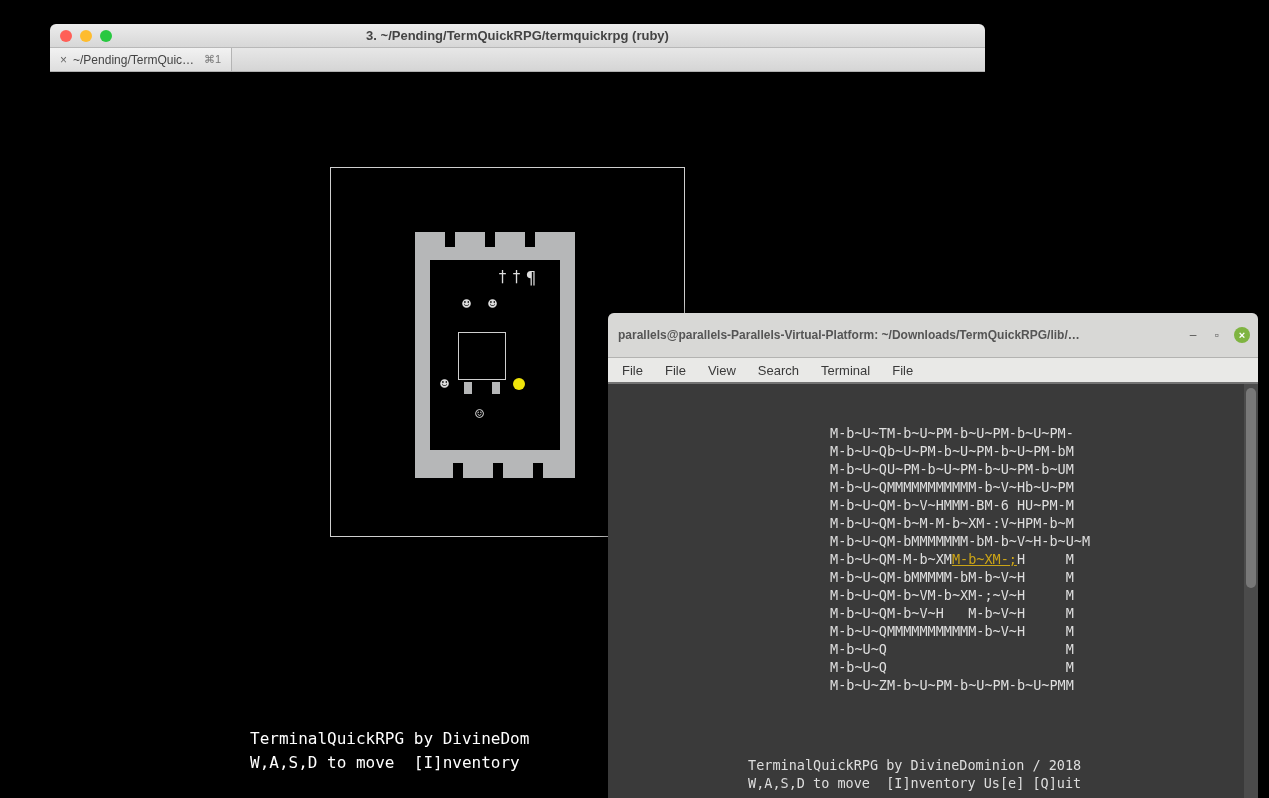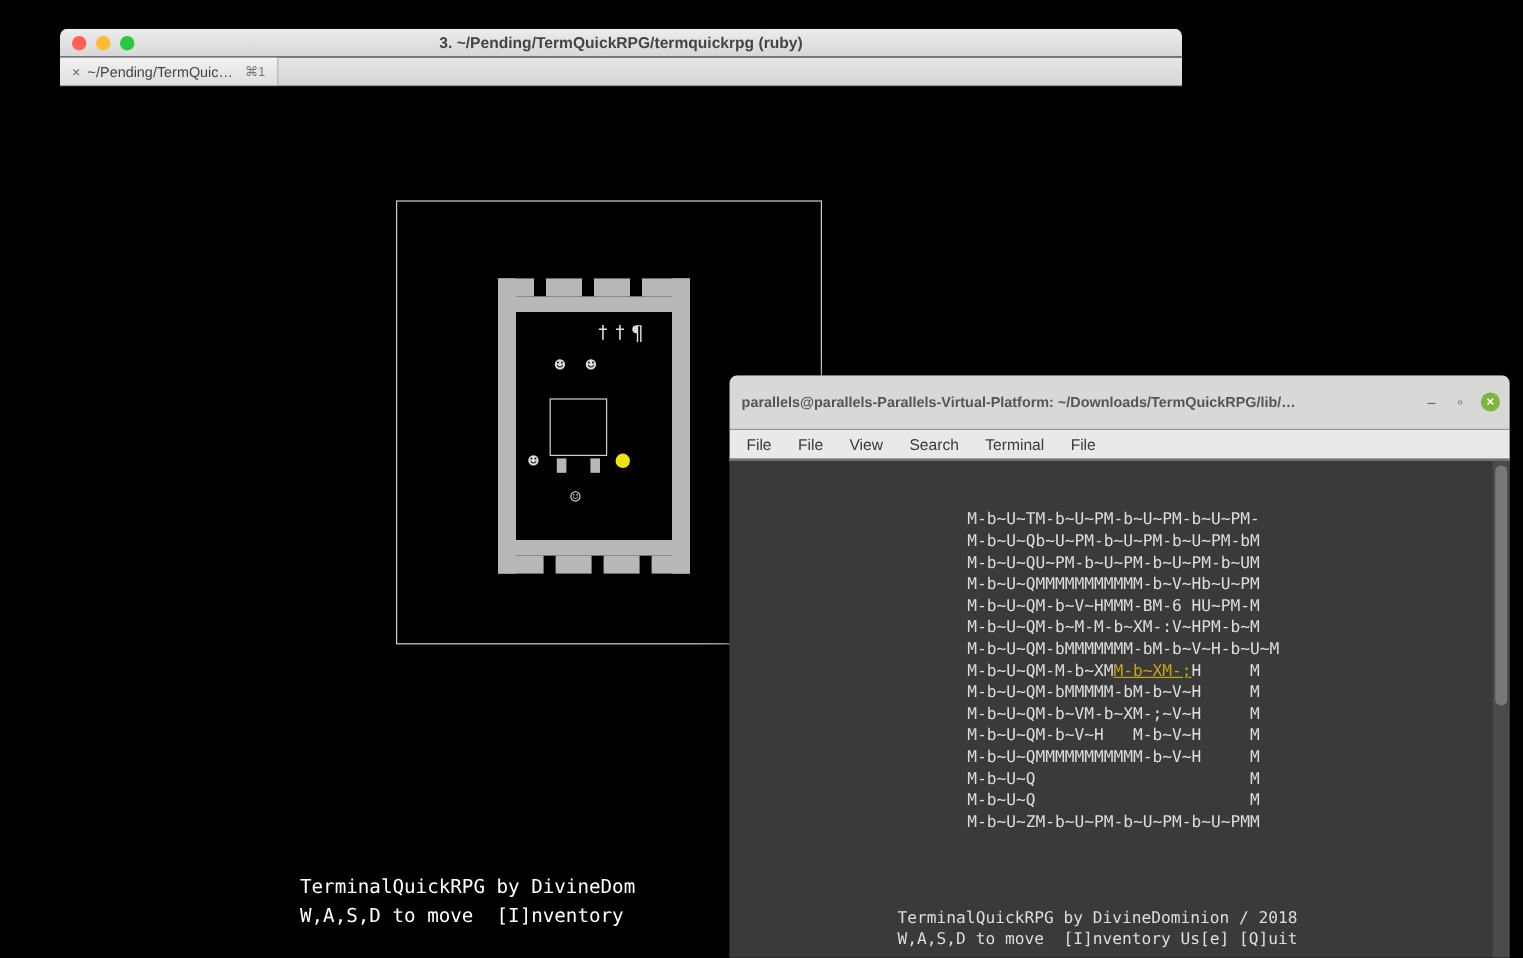--- a/index.html
+++ b/index.html
@@ -174,21 +174,21 @@
   .term-content {
     position:absolute;
     left:0; right:14px; top:0; bottom:0;
     font-family: "DejaVu Sans Mono", Menlo, Consolas, monospace;
     font-size:13.5px;
     color:#dedede;
     white-space:pre;
     line-height:18px;
     padding-top:40px;
   }
-  .term-line { padding-left:198px; }
+  .term-line { padding-left:198px;margin-left:24px; }
   .hl { color:#cba417;text-decoration:underline; }
   .term-footer {
     position:absolute;
     left:0; right:14px; bottom:6px;
     font-family: "DejaVu Sans Mono", Menlo, Consolas, monospace;
     font-size:13.5px;
     color:#dedede;
     line-height:18px;
     white-space:pre;
     padding-left:140px;

